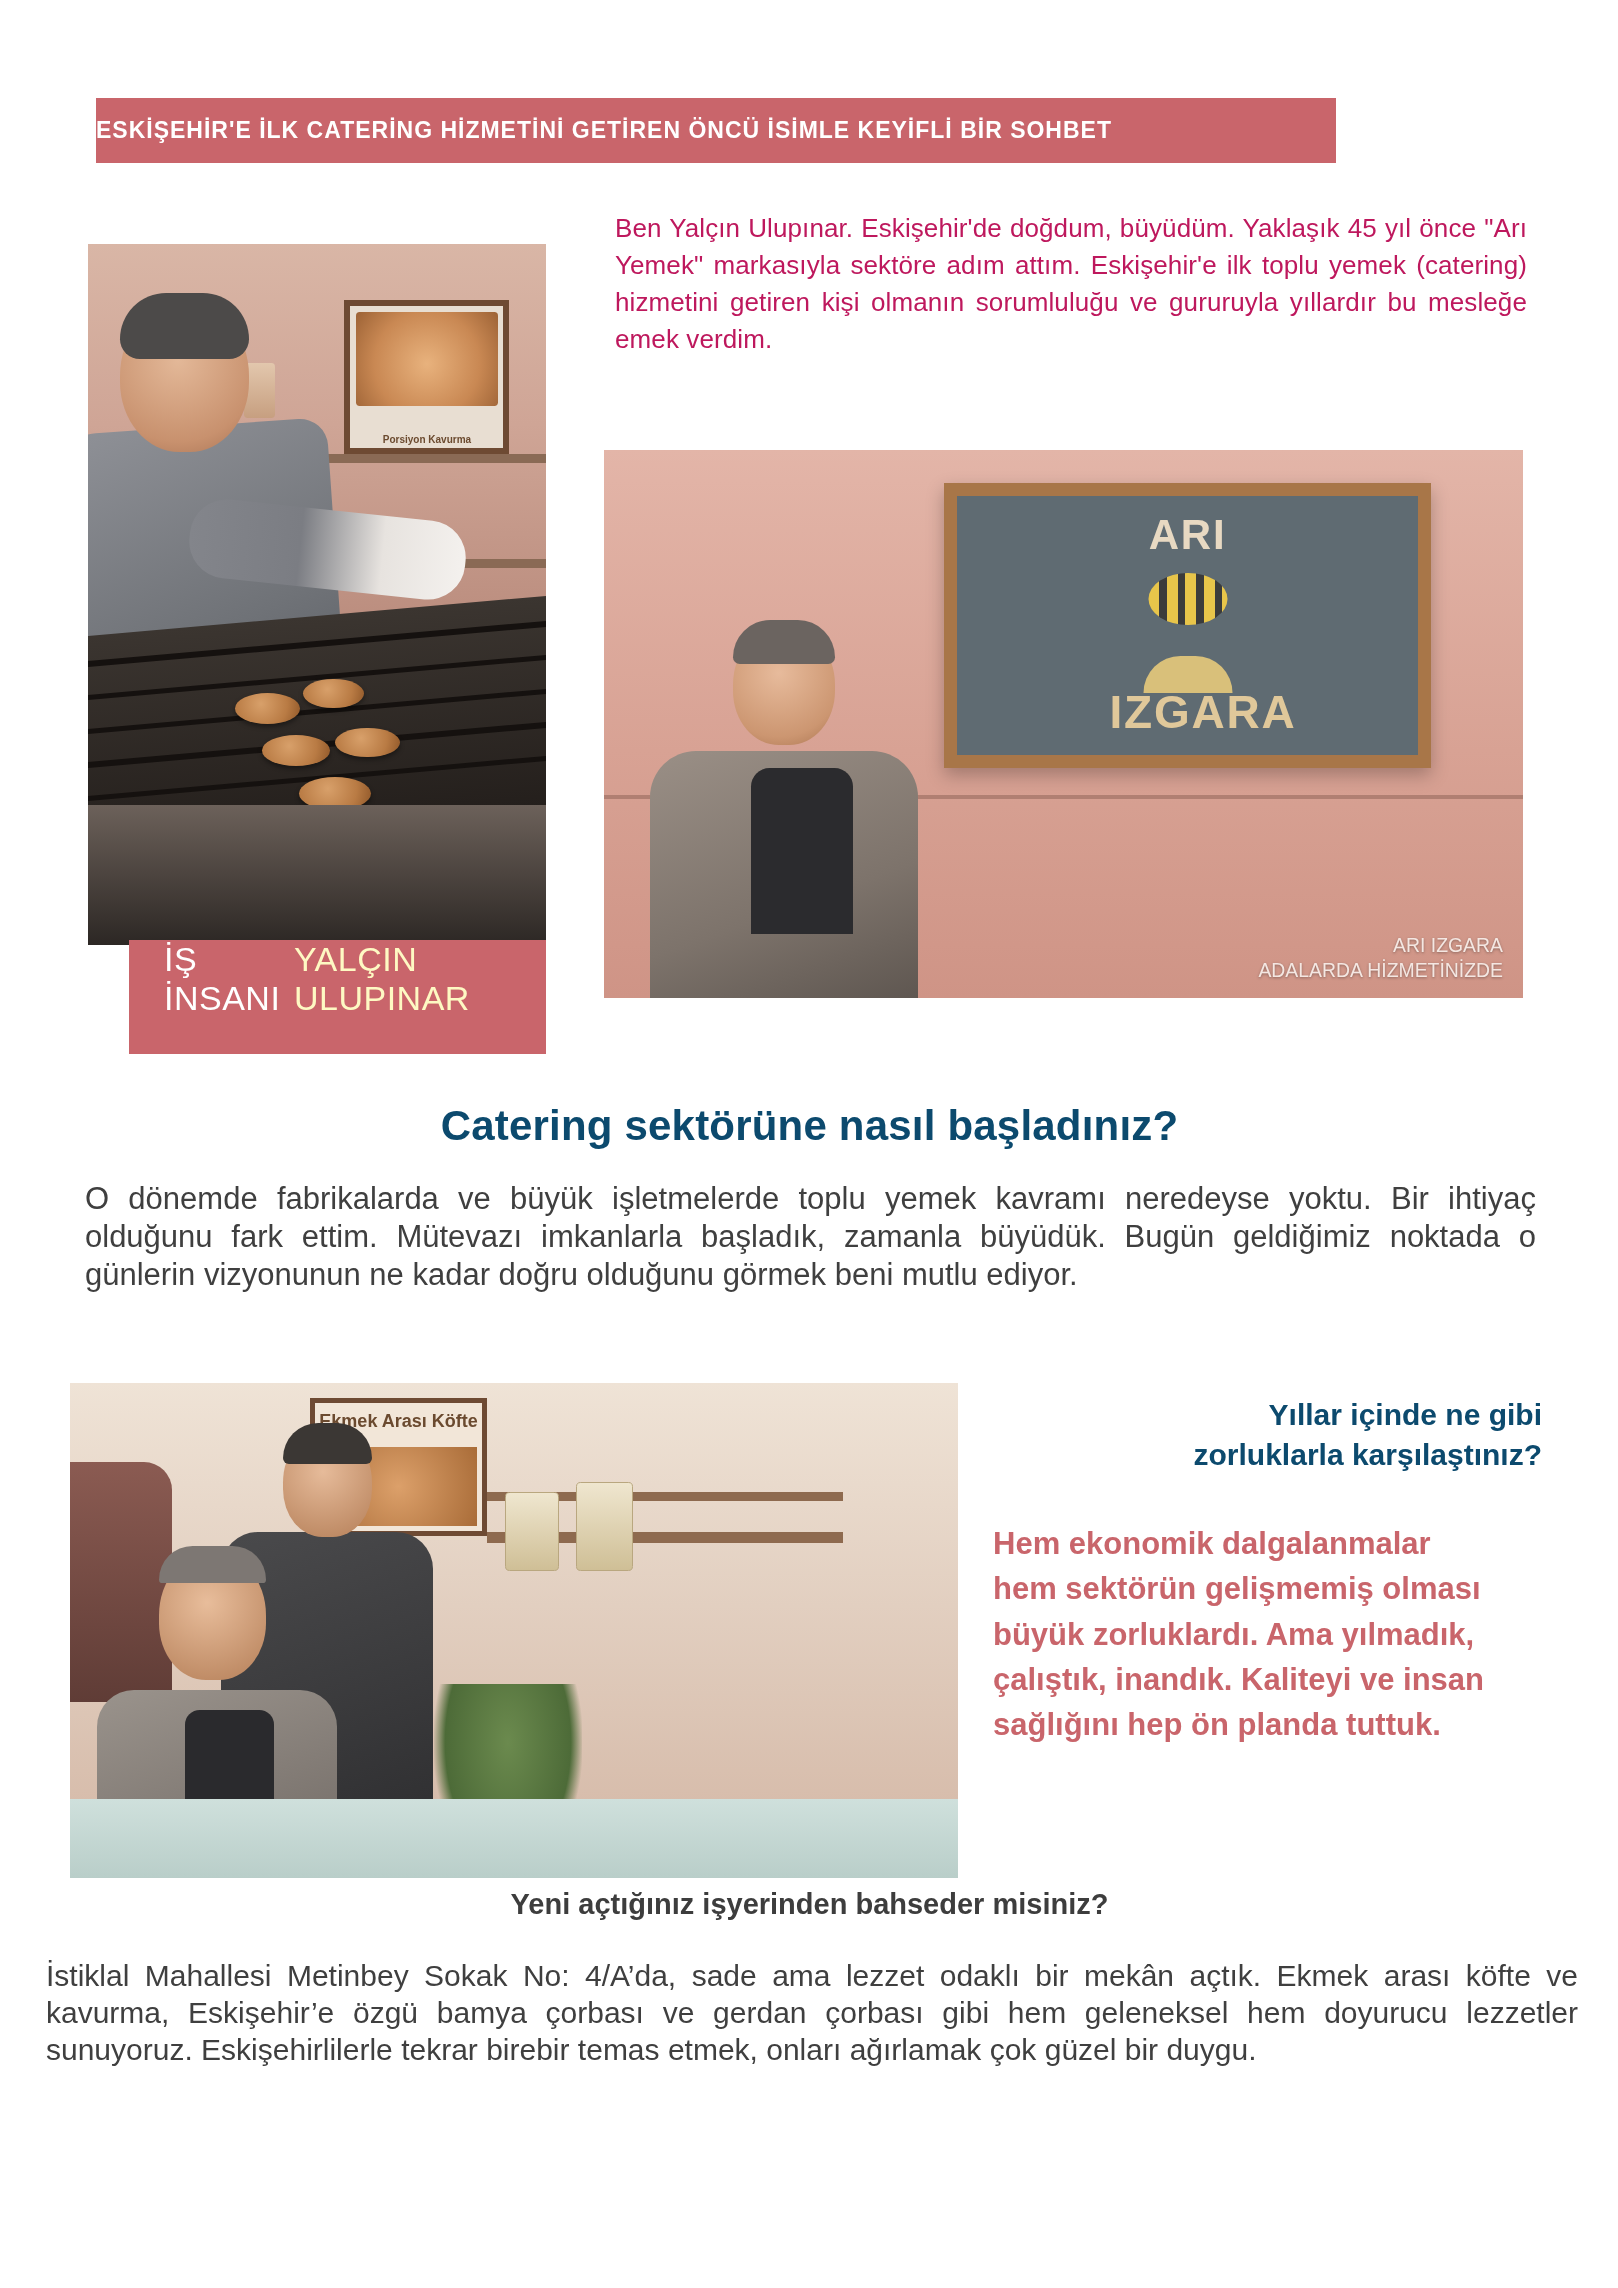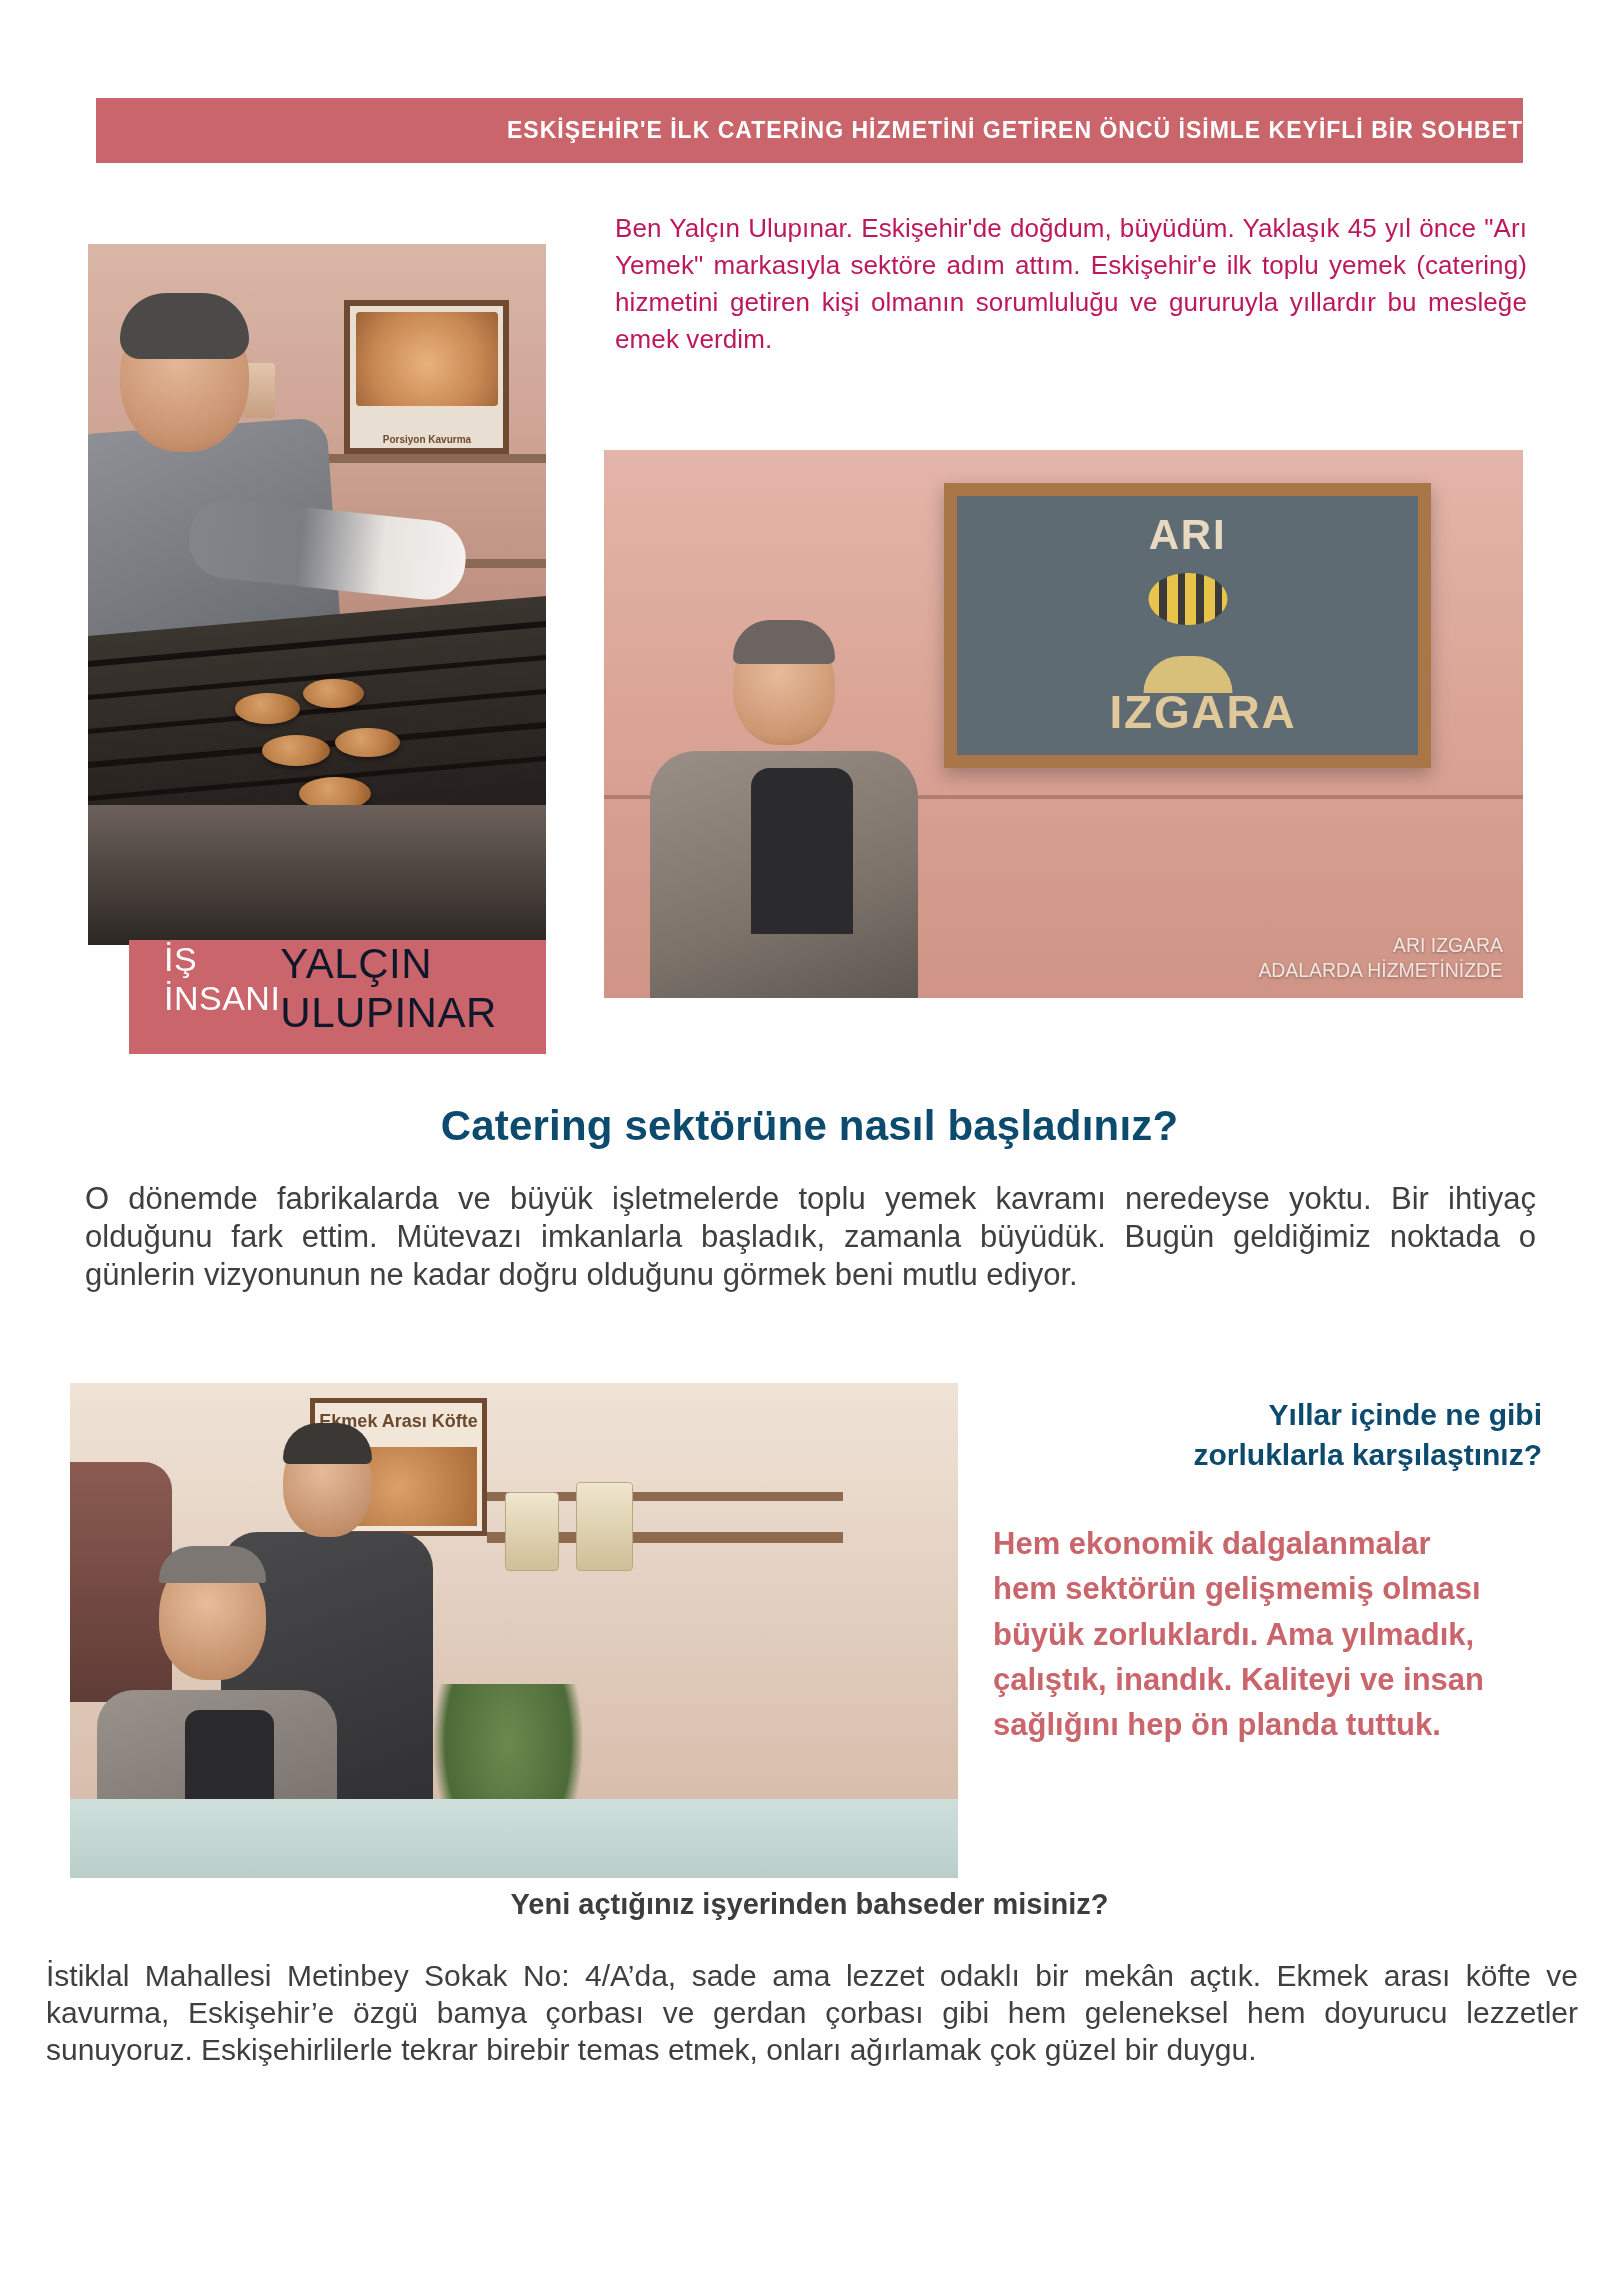--- a/index.html
+++ b/index.html
@@ -19,26 +19,26 @@
     left: 0; top: 0;
     width: 1619px;
     height: 2289px;
   }
 
   
   .header-banner {
     position: absolute;
     left: 96px;
     top: 98px;
-    width: 1427px;
+    width: 1240px;
     height: 65px;
     background: #c9656b;
     display: flex;
     align-items: center;
-    justify-content: flex-end;
+    justify-content: flex-start;
   }
   .header-banner .htext {
     color: #ffffff;
     font-size: 23px;
     font-weight: bold;
     letter-spacing: 1px;
     text-align: center;
     white-space: nowrap;
   }
 
@@ -134,21 +134,21 @@
     top: 940px;
     width: 417px;
     height: 114px;
     background: #c9656b;
     display: flex;
     flex-direction: row;
     justify-content: center;
     padding-left: 35px;
   }
   .left-caption .l1 { color: #ffffff; font-size: 34px; letter-spacing: 0.5px; line-height: 1.16; }
-  .left-caption .l2 { color: #0f172a; font-size: 42px; letter-spacing: 0.5px; line-height: 1.16; }
+  .left-caption .l2 { color: #fef9c3; font-size: 34px; letter-spacing: 0.5px; line-height: 1.16; }
 
   
   .intro-text {
     position: absolute;
     left: 615px;
     top: 210px;
     width: 912px;
     font-size: 26px;
     line-height: 1.42;
     color: #be185d;

